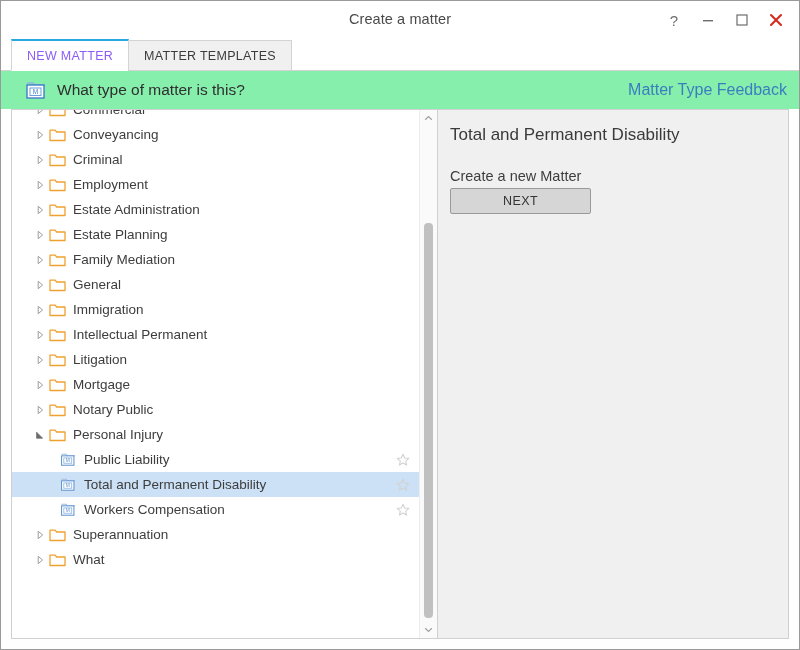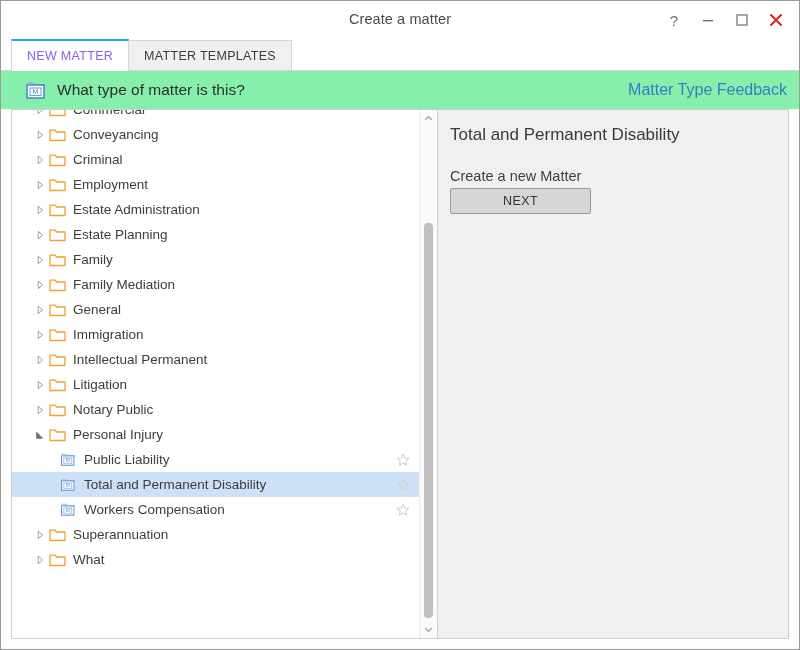--- a/index.html
+++ b/index.html
@@ -261,31 +261,20 @@
           </div>
           <div class="node">
             <span class="twisty">
               <svg class="ico" width="9" height="10" viewBox="0 0 9 10">
                 <path d="M2.2 1.3 L6.6 5 L2.2 8.7 Z" fill="none" stroke="#9d9d9d" stroke-width="1"></path>
               </svg>
             </span>
             <svg class="ico" width="17" height="14" viewBox="0 0 17 14">
               <path d="M1 12.5 V2.2 H6.2 L7.6 4 H16 V12.5 Z" fill="#ffffff" stroke="#f0a02e" stroke-width="1.3" stroke-linejoin="round"></path>
             </svg>
-            <span class="label">Family</span>
-          </div>
-          <div class="node">
-            <span class="twisty">
-              <svg class="ico" width="9" height="10" viewBox="0 0 9 10">
-                <path d="M2.2 1.3 L6.6 5 L2.2 8.7 Z" fill="none" stroke="#9d9d9d" stroke-width="1"></path>
-              </svg>
-            </span>
-            <svg class="ico" width="17" height="14" viewBox="0 0 17 14">
-              <path d="M1 12.5 V2.2 H6.2 L7.6 4 H16 V12.5 Z" fill="#ffffff" stroke="#f0a02e" stroke-width="1.3" stroke-linejoin="round"></path>
-            </svg>
             <span class="label">Family Mediation</span>
           </div>
           <div class="node">
             <span class="twisty">
               <svg class="ico" width="9" height="10" viewBox="0 0 9 10">
                 <path d="M2.2 1.3 L6.6 5 L2.2 8.7 Z" fill="none" stroke="#9d9d9d" stroke-width="1"></path>
               </svg>
             </span>
             <svg class="ico" width="17" height="14" viewBox="0 0 17 14">
               <path d="M1 12.5 V2.2 H6.2 L7.6 4 H16 V12.5 Z" fill="#ffffff" stroke="#f0a02e" stroke-width="1.3" stroke-linejoin="round"></path>
@@ -317,20 +306,31 @@
           <div class="node">
             <span class="twisty">
               <svg class="ico" width="9" height="10" viewBox="0 0 9 10">
                 <path d="M2.2 1.3 L6.6 5 L2.2 8.7 Z" fill="none" stroke="#9d9d9d" stroke-width="1"></path>
               </svg>
             </span>
             <svg class="ico" width="17" height="14" viewBox="0 0 17 14">
               <path d="M1 12.5 V2.2 H6.2 L7.6 4 H16 V12.5 Z" fill="#ffffff" stroke="#f0a02e" stroke-width="1.3" stroke-linejoin="round"></path>
             </svg>
             <span class="label">Litigation</span>
+          </div>
+          <div class="node">
+            <span class="twisty">
+              <svg class="ico" width="9" height="10" viewBox="0 0 9 10">
+                <path d="M2.2 1.3 L6.6 5 L2.2 8.7 Z" fill="none" stroke="#9d9d9d" stroke-width="1"></path>
+              </svg>
+            </span>
+            <svg class="ico" width="17" height="14" viewBox="0 0 17 14">
+              <path d="M1 12.5 V2.2 H6.2 L7.6 4 H16 V12.5 Z" fill="#ffffff" stroke="#f0a02e" stroke-width="1.3" stroke-linejoin="round"></path>
+            </svg>
+            <span class="label">Mortgage</span>
           </div>
           <div class="node">
             <span class="twisty">
               <svg class="ico" width="9" height="10" viewBox="0 0 9 10">
                 <path d="M2.2 1.3 L6.6 5 L2.2 8.7 Z" fill="none" stroke="#9d9d9d" stroke-width="1"></path>
               </svg>
             </span>
             <svg class="ico" width="17" height="14" viewBox="0 0 17 14">
               <path d="M1 12.5 V2.2 H6.2 L7.6 4 H16 V12.5 Z" fill="#ffffff" stroke="#f0a02e" stroke-width="1.3" stroke-linejoin="round"></path>
             </svg>

